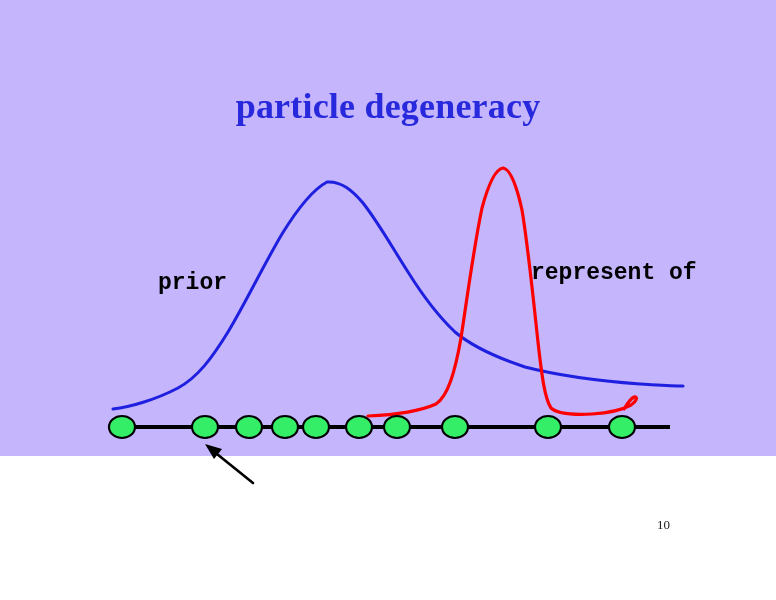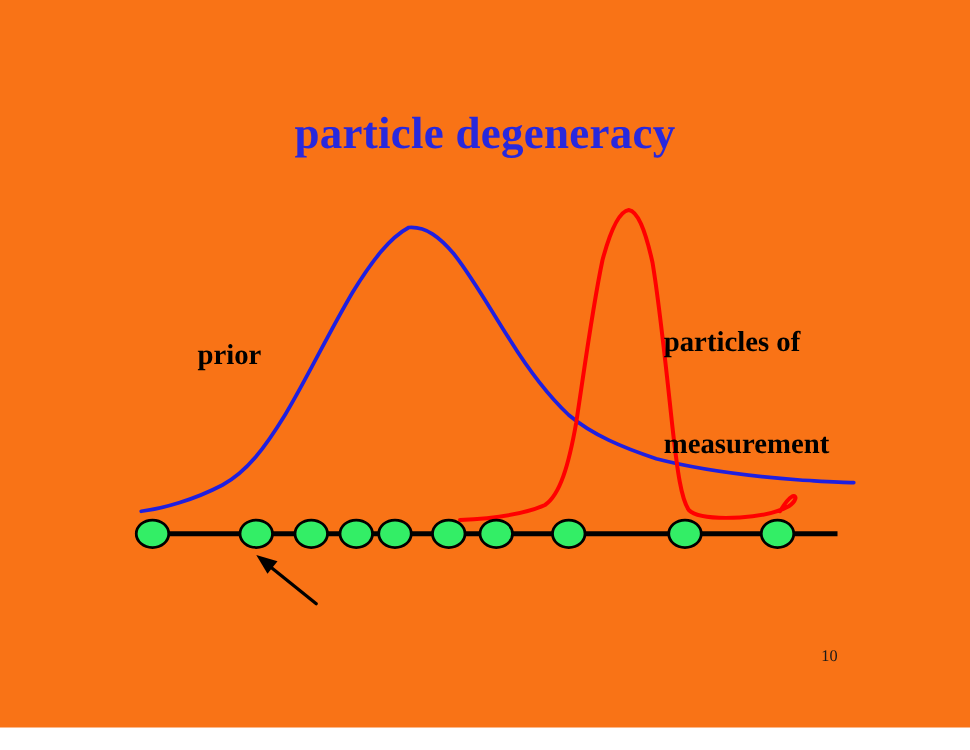--- a/index.html
+++ b/index.html
@@ -13,40 +13,40 @@
     height: 600px;
     overflow: hidden;
     font-family: "Liberation Serif", "DejaVu Serif", serif;
     position: relative;
   }
   #slide {
     position: absolute;
     left: 0;
     top: 0;
     width: 776px;
-    height: 582px;
-    background: #f97316;
+    height: 456px;
+    background: #c4b5fd;
   }
   #slide-title {
     position: absolute;
     left: 0;
     top: 86px;
     width: 776px;
     text-align: center;
     color: #2828dd;
     font-family: "Liberation Serif", "DejaVu Serif", serif;
     font-weight: bold;
     font-size: 36px;
     letter-spacing: 0.2px;
     line-height: 40px;
   }
   .figure-label {
     position: absolute;
     color: #000000;
-    font-family: Liberation Serif, serif;
+    font-family: Liberation Mono, monospace;
     font-weight: bold;
     font-size: 23px;
     line-height: 27px;
     white-space: pre;
   }
   #label-prior {
     left: 158px;
     top: 216px;
     text-align: left;
   }
@@ -130,20 +130,19 @@
       <line x1="253" y1="483" x2="212" y2="450" stroke="#000000" stroke-width="2.6" stroke-linecap="round"></line>
       <polygon points="205,444 222,449 214,459" fill="#000000"></polygon>
     </g>
   </svg>
 
   <div class="figure-label" id="label-prior">
     <div>prior</div>
   </div>
 
   <div class="figure-label" id="label-likelihood">
-    <div>particles of</div>
-    <div>measurement</div>
+    <div>represent of</div>
   </div>
 
 
   <div id="page-number">10</div>
 
 </div>
 
 </body></html>

